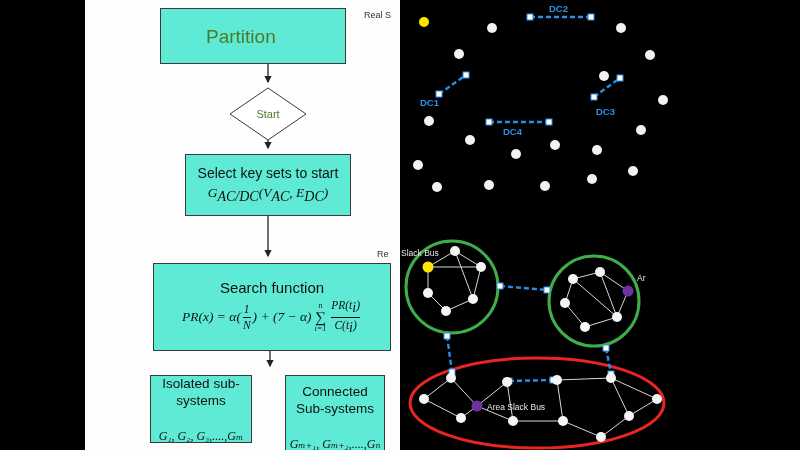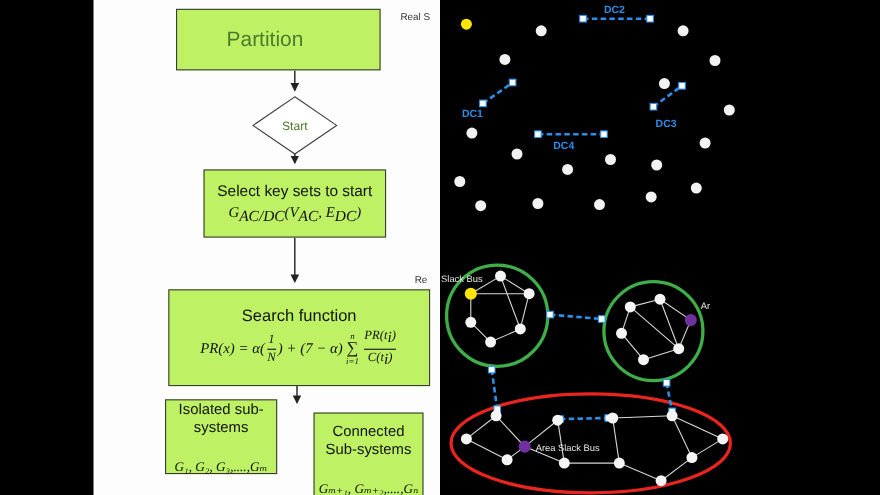--- a/index.html
+++ b/index.html
@@ -3,29 +3,29 @@
 <meta charset="utf-8">
 <style>
   * { margin:0; padding:0; box-sizing:border-box; }
   html,body { background:#000; }
   body { width:800px; height:450px; overflow:hidden; font-family:"Liberation Sans",sans-serif; }
   .stage { position:relative; width:800px; height:450px; background:#000; }
   .white-panel { position:absolute; left:85px; top:0; width:315px; height:450px; background:#fdfdfd; z-index:0; }
   svg.overlay { position:absolute; left:0; top:0; width:800px; height:450px; z-index:1; }
   svg text { font-family:"Liberation Sans",sans-serif; }
 
-  .box { position:absolute; z-index:2; background:#bef264; border:1px solid #3a3a3a;
+  .box { position:absolute; z-index:2; background:#5eead4; border:1px solid #3a3a3a;
          display:flex; flex-direction:column; align-items:center; justify-content:center;
          text-align:center; color:#111; }
   .title-box { left:160px; top:8px; width:186px; height:56px; color:#4d7a2b;
                font-size:19px; line-height:25px; align-items:flex-start; text-align:left;
                padding-left:45px; }
   .select-box { left:185px; top:154px; width:166px; height:62px; }
   .search-box { left:153px; top:263px; width:238px; height:88px; }
-  .isolated-box { left:150px; top:363px; width:102px; height:68px; }
+  .isolated-box { left:150px; top:375px; width:102px; height:68px; }
   .connected-box { left:285px; top:375px; width:100px; height:84px;justify-content:center; }
 
   .label { font-size:13.5px; line-height:17px; color:#111; }
   .search-box .label { font-size:15px; margin-bottom:3px; }
   .select-box .label { font-size:14px; margin-bottom:3px; }
 
   .math { font-family:"Liberation Serif","DejaVu Serif",serif; font-style:italic;
           font-size:13.5px; color:#111; }
   .math sub { font-size:14px; font-style:italic; }
   .small-math { font-size:12px; margin-top:20px; }

